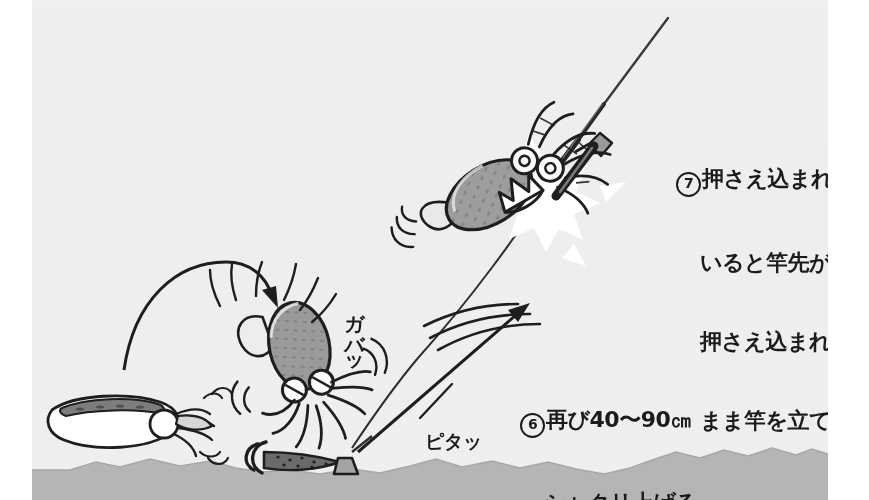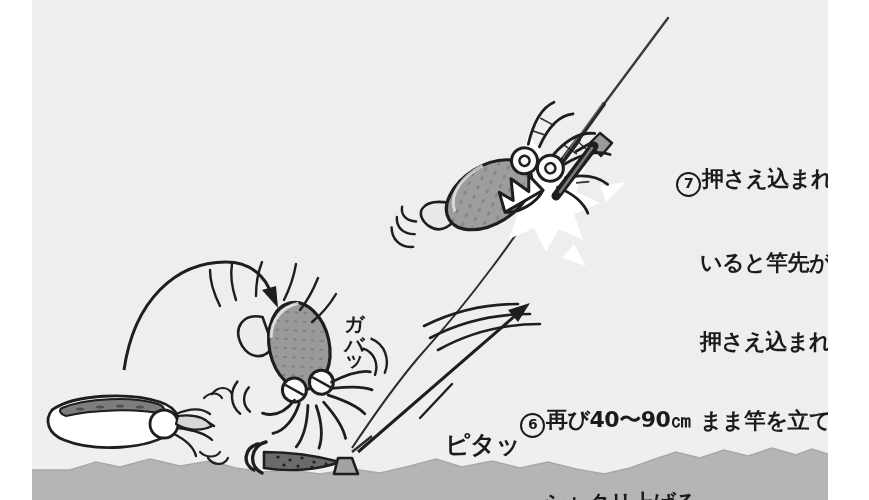--- a/index.html
+++ b/index.html
@@ -52,21 +52,21 @@
     white-space: pre;
   }
   .cap-step5 { left: 212px; top: 176px; font-size: 22px; }
   .cap-step6 { left: 488px; top: 356px; font-size: 22px; }
   .cap-step7 { left: 644px; top: 113px; font-size: 22px; line-height: 1.2; }
   .cap-sfx-gabaq {
     left: 312px; top: 300px; font-size: 20px;
     writing-mode: vertical-rl; text-orientation: upright;
     line-height: 1.05; letter-spacing: 0px;
   }
-  .cap-sfx-pitaq { left: 413px; top: 430px; font-size: 25px; }
+  .cap-sfx-pitaq { left: 393px; top: 430px; font-size: 19px; }
   .numcircle {
     display: inline-block;
     width: 21px; height: 21px;
     line-height: 21px;
     text-align: center;
     border-radius: 50%;
     font-size: 14px;
     vertical-align: -2px;
     margin-right: 1px;
     font-family: "DejaVu Sans", "Liberation Sans", sans-serif;

